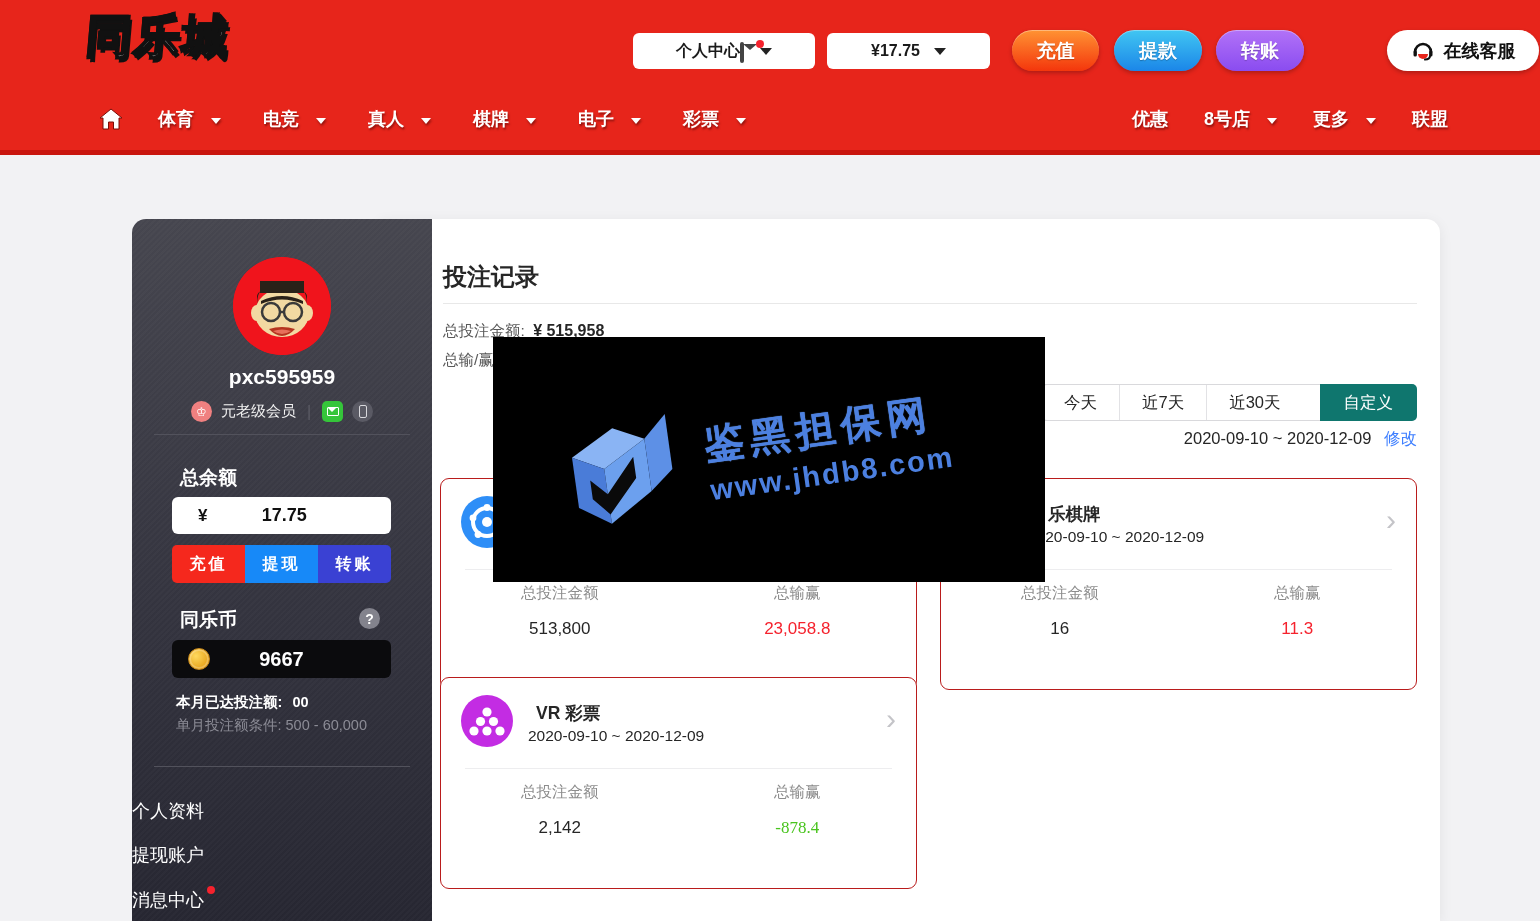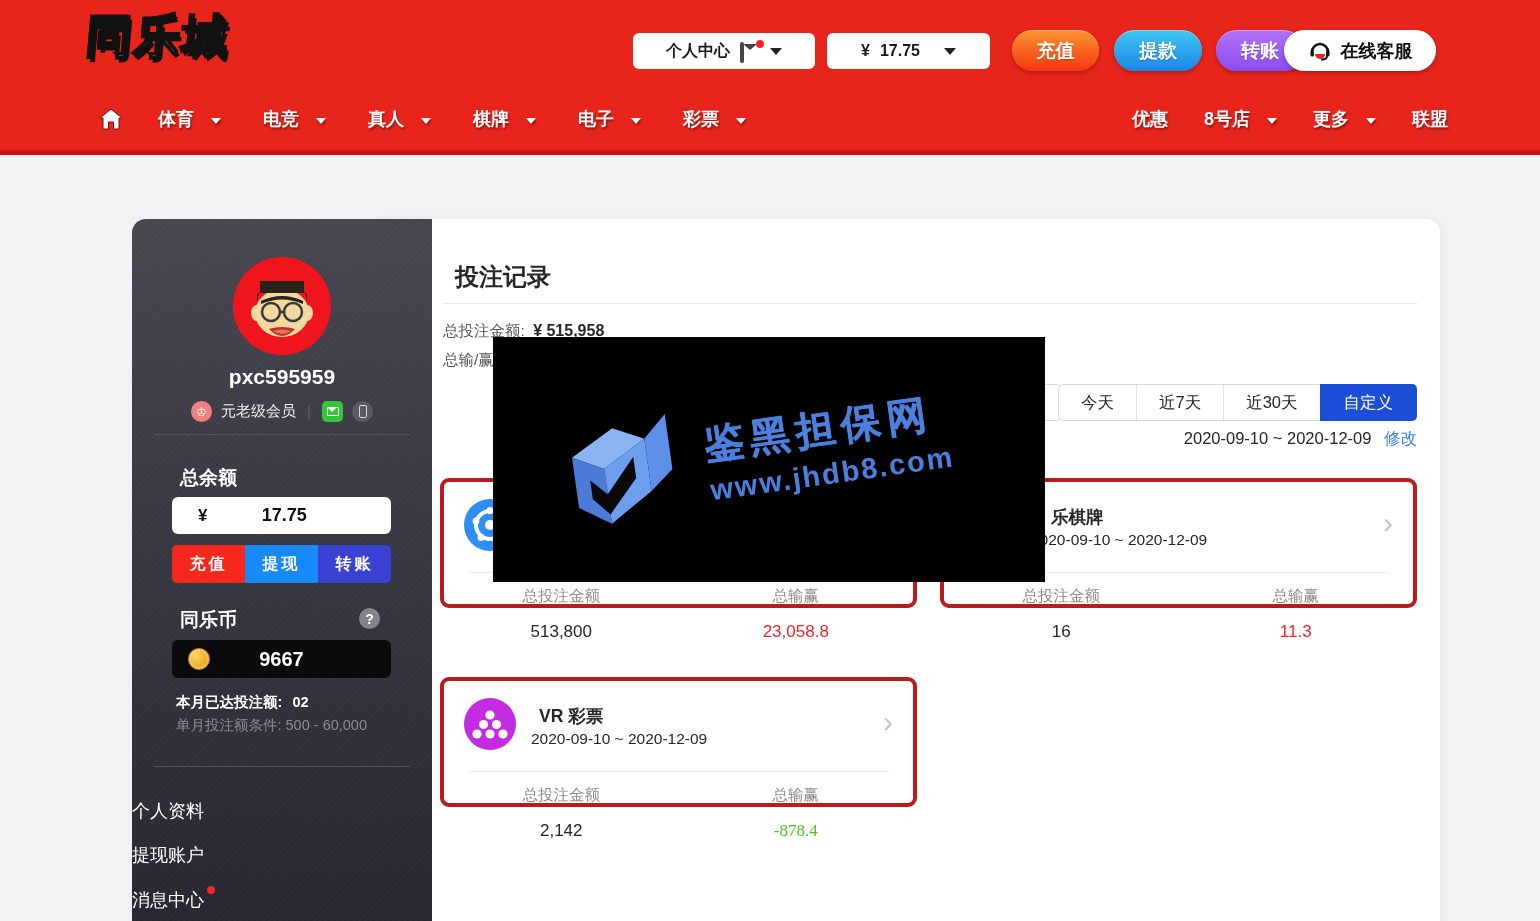--- a/index.html
+++ b/index.html
@@ -3,33 +3,33 @@
 <meta charset="utf-8">
 <style>
   * { margin:0; padding:0; box-sizing:border-box; }
   html,body { width:1540px; height:921px; }
   body { font-family:"Liberation Sans","DejaVu Sans",sans-serif; background:#f2f2f4; position:relative; overflow:hidden; }
 
   
   .header { position:absolute; left:0; top:0; width:1540px; height:155px; background:#e7251b; border-bottom:5px solid #c9150e; z-index:20; }
   .logo { position:absolute; left:86px; top:6px; font-size:46px; font-weight:900; color:#fff; letter-spacing:2px;
           -webkit-text-stroke:2px #111; text-shadow:3px 4px 0 #111, -1px -1px 0 #111; transform:skewX(-5deg); }
-  .hpill { position:absolute; top:33px; height:36px; background:#fff; border-radius:6px; display:flex; align-items:center; justify-content:center; gap:10px; font-size:16px; color:#1a1a1a; font-weight:700; cursor:pointer; }
+  .hpill { position:absolute; top:33px; height:36px; background:#fff; border-radius:6px; display:flex; align-items:center; justify-content:center; font-size:16px; color:#1a1a1a; font-weight:700; cursor:pointer; }
   .pill-user { left:633px; width:182px; }
   .pill-bal  { left:827px; width:163px; }
   .mailwrap { position:relative; width:20px; height:15px; }
   .mailico { width:20px; height:15px; border:2px solid #444; border-radius:2px; position:relative; background:#fff; }
   .mailico::after { content:""; position:absolute; left:1px; top:0px; border-left:7px solid transparent; border-right:7px solid transparent; border-top:6px solid #444; }
   .maildot { position:absolute; right:-4px; top:-4px; width:8px; height:8px; border-radius:50%; background:#f5222d; }
   .caret { width:0; height:0; border-left:6px solid transparent; border-right:6px solid transparent; border-top:7px solid #222; display:inline-block; }
   .hbtn { position:absolute; top:30px; height:41px; border-radius:21px; display:flex; align-items:center; justify-content:center; color:#fff; font-size:19px; font-weight:700; cursor:pointer; text-shadow:0 1px 1px rgba(0,0,0,.25); box-shadow:0 2px 4px rgba(0,0,0,.25), inset 0 1px 0 rgba(255,255,255,.35); }
   .btn-dep  { left:1012px; width:87px;  background:linear-gradient(180deg,#ff9333,#f4360c); }
   .btn-wd   { left:1114px; width:88px;  background:linear-gradient(180deg,#41c6f2,#1b86e8); }
   .btn-tr   { left:1216px; width:88px;  background:linear-gradient(180deg,#b272f7,#8a4cf0); }
-  .btn-cs   { left:1284px; width:152px; background:#fff; color:#111; text-shadow:none; gap:9px; font-size:18px; }
+  .btn-cs   { left:1387px; width:152px; background:#fff; color:#111; text-shadow:none; gap:9px; font-size:18px; }
   .headset { width:24px; height:24px; }
   .nav { position:absolute; left:0; top:96px; width:1540px; height:46px; display:flex; align-items:center; }
   .nav-item { color:#fff; font-size:18px; font-weight:700; margin-right:14px; display:flex; align-items:center; gap:17px; cursor:pointer; text-shadow:1px 2px 2px rgba(60,0,0,.5); padding:0 14px; }
   .nav-home { margin-left:92px; padding:0 6px; }
   .nchev { width:0; height:0; border-left:5px solid transparent; border-right:5px solid transparent; border-top:6px solid #fff; margin-top:3px; filter:drop-shadow(1px 2px 1px rgba(60,0,0,.5)); }
   .nav-spacer { flex:1; }
   .nav-right { margin-right:8px; }
   .nav-last { margin-right:78px; }
 
   
@@ -64,34 +64,34 @@
   .coinval { flex:1; text-align:center; font-size:20px; font-weight:700; margin-right:38px; }
   .mline1 { position:absolute; left:44px; top:474px; font-size:14.5px; color:#fff; font-weight:700; }
   .mline2 { position:absolute; left:44px; top:497px; font-size:14.5px; color:#8b8b95; }
   .smenu { position:absolute; left:0; width:100%; text-align:left; font-size:18px; color:#fff; cursor:pointer; }
   .smenu1 { top:580px; } .smenu2 { top:624px; } .smenu3 { top:669px; }
   .reddot { display:inline-block; width:8px; height:8px; border-radius:50%; background:#f5222d; vertical-align:top; margin:-2px 0 0 3px; }
 
   
   .main { position:absolute; left:379px; top:219px; width:1061px; height:702px; background:#fff; border-radius:0 14px 0 0;
           box-shadow:0 3px 14px rgba(0,0,0,.07); z-index:5; }
-  .mtitle { position:absolute; left:76px; top:42px; font-size:24px; font-weight:700; color:#262626; }
+  .mtitle { position:absolute; left:64px; top:42px; font-size:24px; font-weight:700; color:#262626; }
   .mhr { position:absolute; left:64px; top:84px; width:974px; height:1px; background:#e8e8e8; }
   .stat { position:absolute; left:64px; font-size:15.5px; color:#595959; }
   .stat1 { top:102px; } .stat2 { top:131px; }
   .stat b { color:#262626; font-size:16px; margin-left:4px; }
   .filters { position:absolute; top:165px; right:23px; height:37px; display:flex; border:1px solid #d9d9dc; border-radius:6px; background:#fff; z-index:6; }
   .fseg { padding:0 22px; display:flex; align-items:center; font-size:16.5px; color:#262626; cursor:pointer; border-left:1px solid #e2e2e5; }
   .fseg:first-child { border-left:none; }
-  .fseg.active { background:#1d4ed8; color:#fff; border-radius:0 5px 5px 0; border-left:none; margin:-1px -1px -1px 0; padding:12px 24px; }
+  .fseg.active { background:#0f766e; color:#fff; border-radius:0 5px 5px 0; border-left:none; margin:-1px -1px -1px 17px; padding:12px 24px; }
   .ffrag { position:absolute; left:621px; top:165px; width:62px; height:37px; background:#fff; border:1px solid #d9d9dc; border-radius:6px; z-index:4; }
   .dateline { position:absolute; top:209px; right:23px; font-size:16.5px; color:#262626; }
   .modlink { color:#3d7eff; margin-left:8px; cursor:pointer; }
 
-  .card { position:absolute; width:477px; height:130px; border:4px solid #b91c1c; border-radius:9px; background:#fff; }
+  .card { position:absolute; width:477px; height:212px; border:1px solid #b91c1c; border-radius:9px; background:#fff; }
   .card1 { left:61px;  top:259px; } .card2 { left:561px; top:259px; } .card3 { left:61px; top:458px; }
   .cicon { position:absolute; left:20px; top:17px; width:52px; height:52px; border-radius:50%; }
   .ctitle { position:absolute; left:95px; top:23px; font-size:17.5px; font-weight:700; color:#262626; }
   .card2 .ctitle { left:107px; }
   .cdate { position:absolute; left:87px; top:49px; font-size:15.5px; color:#262626; }
   .cchev { position:absolute; right:20px; top:26px; font-size:30px; color:#c4c4c8; font-weight:400; cursor:pointer; line-height:1; }
   .chr { position:absolute; left:24px; right:24px; top:90px; height:1px; background:#ededef; }
   .cstats { position:absolute; left:0; top:104px; width:100%; display:flex; }
   .ccol { width:50%; text-align:center; }
   .clab { font-size:15.5px; color:#8c8c8c; }
@@ -229,21 +229,21 @@
   </div>
 
   <div class="slabel lab-coin">同乐币</div>
   <div class="helpq">?</div>
   <div class="coinbox">
     <span class="coin"></span>
     <span class="coinval">9667</span>
   </div>
   <div class="mline1">
     <span>本月已达投注额:</span>
-    <b style="margin-left:6px;">02</b>
+    <b style="margin-left:6px;">00</b>
   </div>
   <div class="mline2">单月投注额条件:  500 - 60,000</div>
   <div class="sdiv sdiv2"></div>
 
   <div class="smenu smenu1">个人资料</div>
   <div class="smenu smenu3">
     <span>消息中心</span><span class="reddot"></span>
   </div>
   <div class="smenu smenu2">提现账户</div>
 </div>

